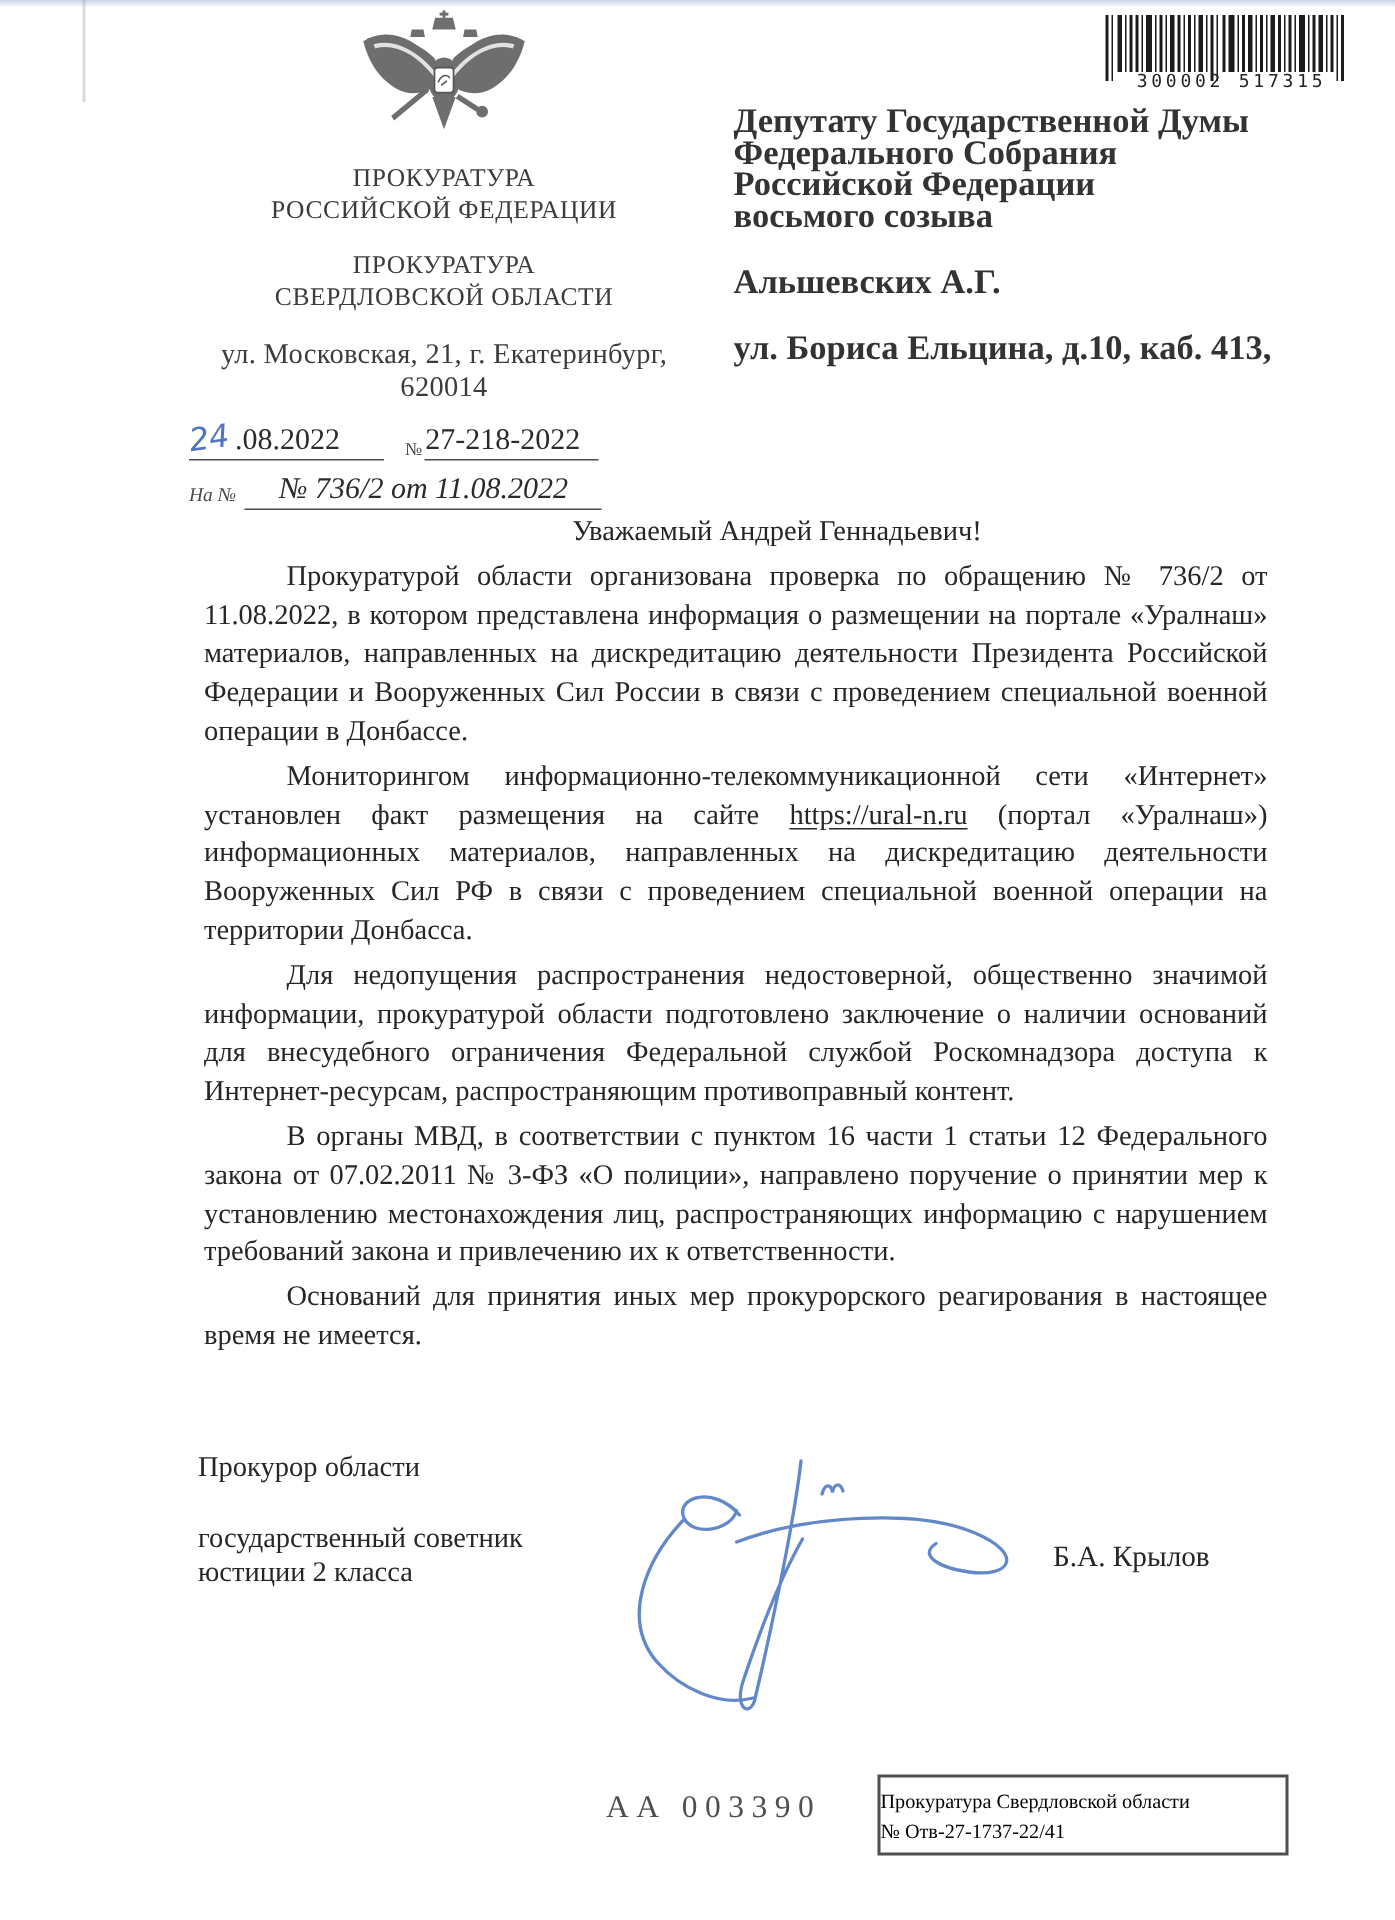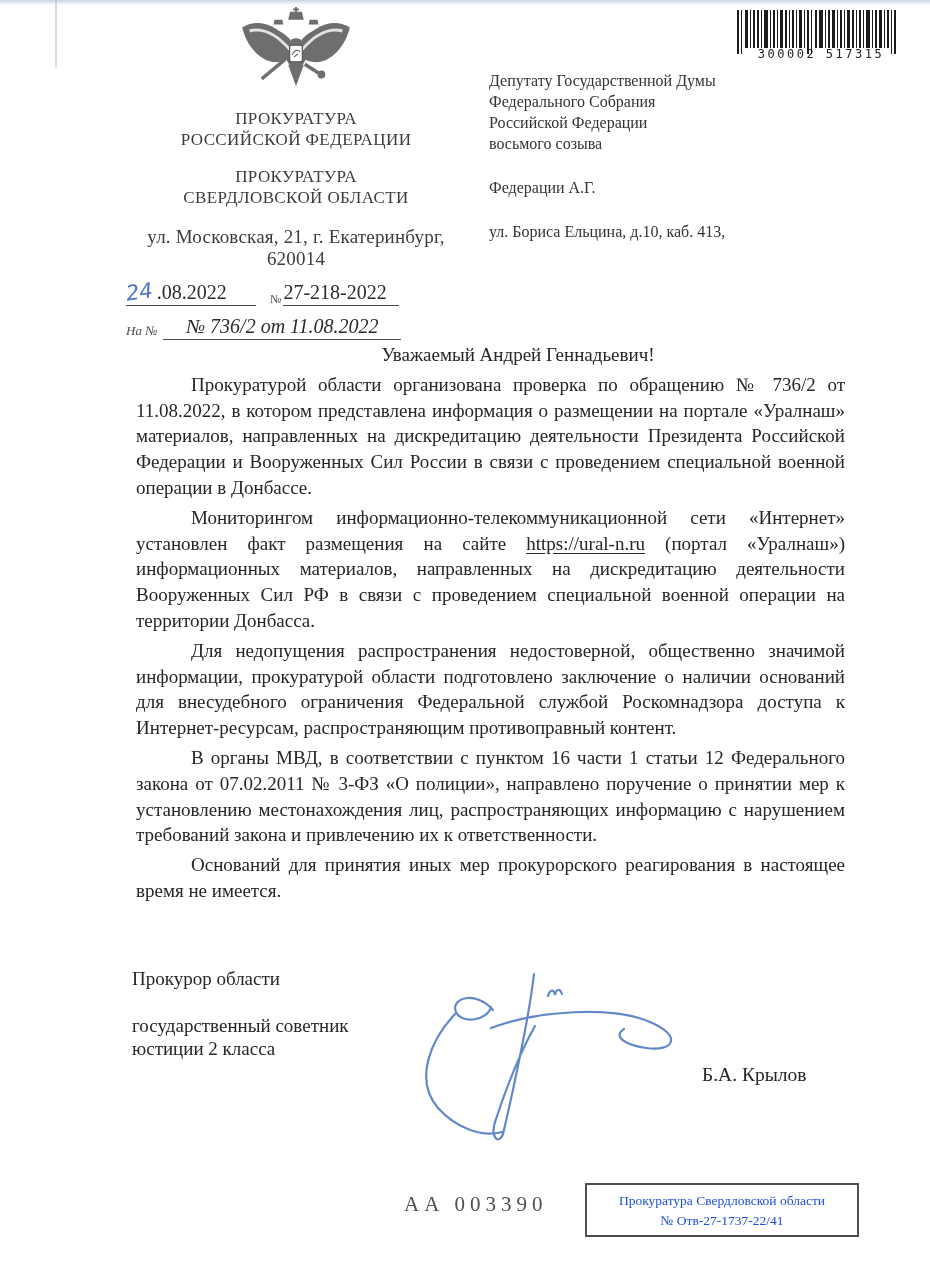--- a/index.html
+++ b/index.html
@@ -28,41 +28,41 @@
   .no-sign{font-size:12px;color:#4a4a4a;vertical-align:-4px;margin:0 2px 0 14px;}
   .cell-num{width:116px;font-size:20px;text-align:left;padding-bottom:1px;}
   .ref-row{margin-top:8px;text-align:left;white-space:nowrap;font-style:italic;}
   .ref-label{font-size:13px;color:#4a4a4a;margin-right:6px;vertical-align:-2px;}
   .cell-ref{width:238px;font-size:20px;text-align:center;padding-bottom:1px;}
 
   
   .barcode{position:absolute;left:735px;top:8px;width:172px;height:52px;}
 
   
-  .addressee{position:absolute;left:489px;top:70px;width:395px;font-size:16px;line-height:21px;color:#333;}
+  .addressee{position:absolute;left:489px;top:70px;width:395px;font-size:23px;line-height:21px;color:#333;font-weight:bold;}
   .addressee .name{margin-top:23px;}
   .addressee .addr{margin-top:23px;}
 
   
   .body-text{position:absolute;left:132px;top:338px;width:717px;font-size:19px;
     line-height:25.8px;text-align:justify;color:#262626;}
   .salutation{text-align:center;margin-bottom:11px;text-indent:0;}
   .body-text p{margin:4px;text-indent:55px;}
   .url{text-decoration:underline;text-underline-offset:3px;}
 
   
   .signer-left{position:absolute;left:132px;top:967px;font-size:19px;line-height:23px;color:#262626;}
   .signer-rank{margin-top:24px;}
-  .signer-name{position:absolute;left:702px;top:1028px;font-size:19.5px;color:#262626;margin-top:36px;}
+  .signer-name{position:absolute;left:702px;top:1028px;font-size:19.5px;color:#262626;}
   .autograph{position:absolute;left:398px;top:968px;}
 
   
   .form-number{position:absolute;left:404px;top:1192px;font-size:21px;letter-spacing:5px;color:#4f4f4f;}
   .stamp{position:absolute;left:585px;top:1183px;width:270px;height:50px;border:2px solid #4f4f4f;
-    text-align:center;color:#1d4ed8;background:#fff;}
+    text-align:left;color:#000000;background:#fff;}
   .stamp .l1{font-size:13.5px;margin-top:8px;}
   .stamp .l2{font-size:13.5px;margin-top:4px;}
 </style>
 </head>
 <body>
 
 <div class="page">
   <div class="scan-edge-top"></div>
   <div class="scan-line"></div>
 
@@ -168,21 +168,21 @@
       </g>
       <text x="86" y="50" text-anchor="middle" font-family="DejaVu Sans Mono, monospace" font-size="12" letter-spacing="2.5" fill="#222">300002 517315</text>
     </svg>
   </div>
 
   <div class="addressee">
     <div>Депутату Государственной Думы</div>
     <div>Федерального Собрания</div>
     <div>Российской Федерации</div>
     <div>восьмого созыва</div>
-    <div class="name">Федерации А.Г.</div>
+    <div class="name">Альшевских А.Г.</div>
     <div class="addr">
       <div>ул. Бориса Ельцина, д.10, каб. 413,</div>
     </div>
   </div>
 
   <div class="body-text">
     <p class="salutation">Уважаемый Андрей Геннадьевич!</p>
     <p>Прокуратурой области организована проверка по обращению № 736/2 от 11.08.2022, в котором представлена информация о размещении на портале «Уралнаш» материалов, направленных на дискредитацию деятельности Президента Российской Федерации и Вооруженных Сил России в связи с проведением специальной военной операции в Донбассе.</p>
     <p><span>Мониторингом информационно-телекоммуникационной сети «Интернет» установлен факт размещения на сайте </span><span class="url">https://ural-n.ru</span><span> (портал «Уралнаш») информационных материалов, направленных на дискредитацию деятельности Вооруженных Сил РФ в связи с проведением специальной военной операции на территории Донбасса.</span></p>
     <p>Для недопущения распространения недостоверной, общественно значимой информации, прокуратурой области подготовлено заключение о наличии оснований для внесудебного ограничения Федеральной службой Роскомнадзора доступа к Интернет-ресурсам, распространяющим противоправный контент.</p>

